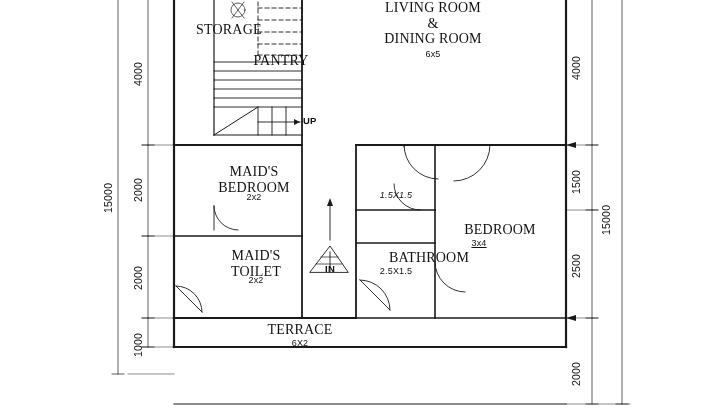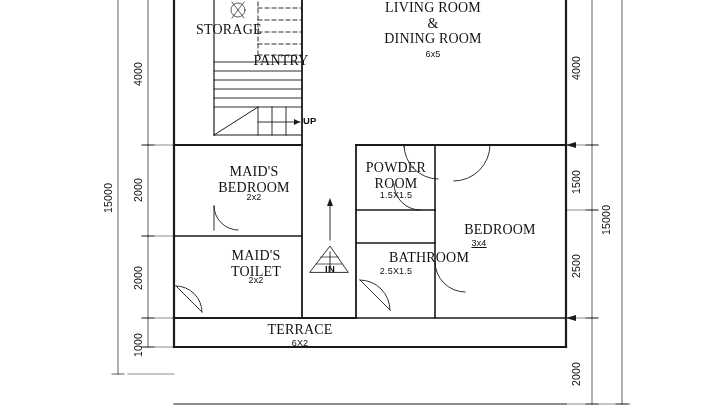--- a/index.html
+++ b/index.html
@@ -197,23 +197,21 @@
   <div class="lbl room-dim" style="left:373px; top:49px; width:120px;">6x5</div>
 
   <div class="lbl room-name" style="left:204px; top:164px; width:100px;">MAID'S
 BEDROOM</div>
   <div class="lbl room-dim" style="left:204px; top:192px; width:100px;">2x2</div>
 
   <div class="lbl room-name" style="left:206px; top:248px; width:100px;">MAID'S
 TOILET</div>
   <div class="lbl room-dim" style="left:206px; top:275px; width:100px;">2x2</div>
 
-  <div class="lbl room-name" style="left:358px; top:160px; width:76px;">POWDER
-ROOM</div>
-  <div class="lbl room-dim" style="left:358px; top:190px; width:76px;">1.5X1.5</div>
+  <div class="lbl room-dim" style="left:358px; top:190px; width:76px;font-style:italic;">1.5X1.5</div>
 
   <div class="lbl room-name" style="left:355px; top:250px; width:82px;padding-left:33px;">BATHROOM</div>
   <div class="lbl room-dim" style="left:355px; top:266px; width:82px;">2.5X1.5</div>
 
   <div class="lbl room-name" style="left:450px; top:222px; width:100px;">BEDROOM</div>
   <div class="lbl room-dim" style="left:429px; top:238px; width:100px;text-decoration:underline;">3x4</div>
 
   <div class="lbl room-name" style="left:252px; top:322px; width:96px;">TERRACE</div>
   <div class="lbl room-dim" style="left:252px; top:338px; width:96px;">6X2</div>
 

